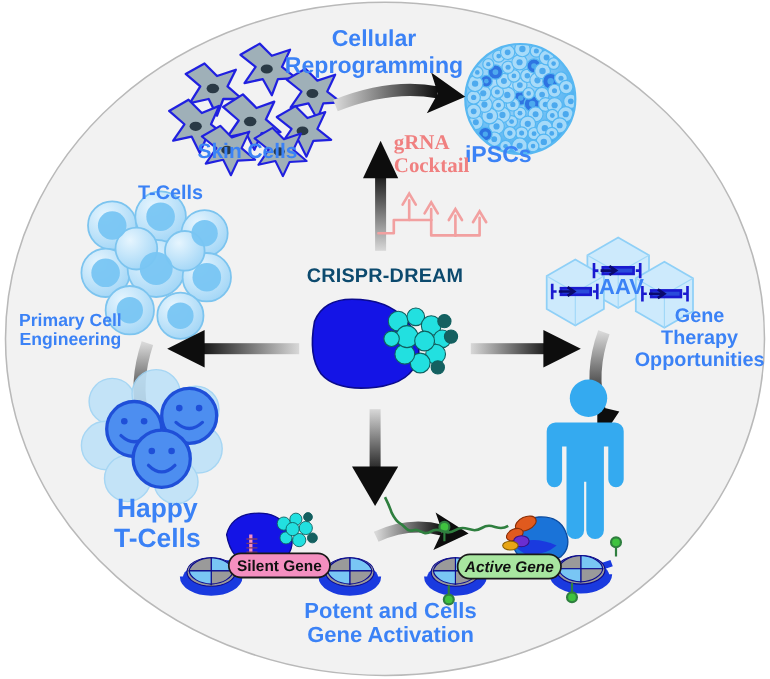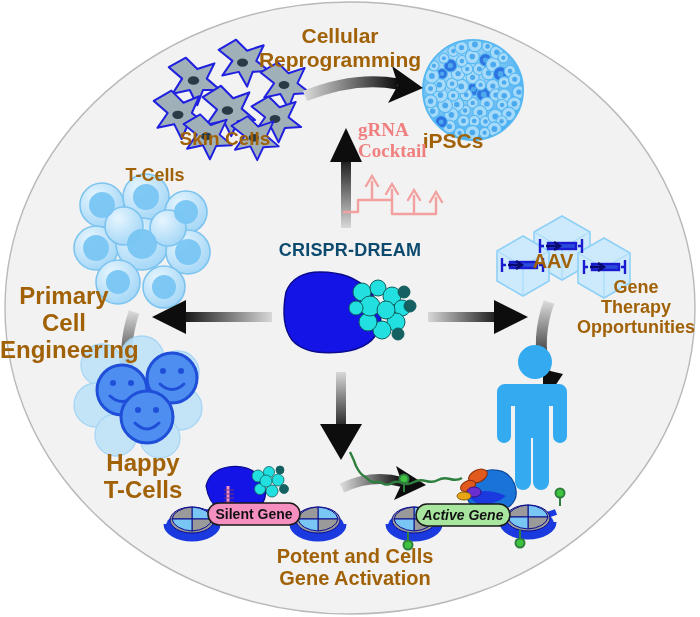--- a/index.html
+++ b/index.html
@@ -1,21 +1,21 @@
 <!DOCTYPE html>
 <html><head>
 <meta charset="utf-8">
 <title>CRISPR-DREAM Graphical Abstract</title>
 <style>
   html,body{margin:0;padding:0;background:#ffffff;}
   body{width:700px;height:617px;overflow:hidden;
        font-family:"Liberation Sans", sans-serif;position:relative;}
   #fig{position:absolute;left:0;top:0;width:700px;height:617px;}
   .lbl{position:absolute;font-family:"Liberation Sans", sans-serif;
-       font-weight:bold;color:#a16207;text-align:center;line-height:1.12;
+       font-weight:bold;color:#3b82f6;text-align:center;line-height:1.12;
        white-space:pre-line;}
 </style>
 </head>
 <body>
 
 <svg id="fig" viewBox="0 0 700 617">
   <defs>
     <linearGradient id="gArrowR" x1="0" y1="0" x2="1" y2="0">
       <stop offset="0" stop-color="#d8d8d8"></stop>
         <stop offset="1" stop-color="#0d0d0d"></stop>
@@ -481,28 +481,28 @@
 
 <div class="lbl" style="left:150px;top:128px;width:150px;font-size:19px;">Skin Cells</div>
 
 <div class="lbl" style="left:403px;top:129px;width:100px;font-size:21px;">iPSCs</div>
 
 <div class="lbl" style="left:358px;top:119px;width:110px;font-size:19px;color:#f08080;text-align:left;font-family:Liberation Serif, serif;">gRNA
 Cocktail</div>
 
 <div class="lbl" style="left:100px;top:165px;width:110px;font-size:18px;">T-Cells</div>
 
-<div class="lbl" style="left:0px;top:283px;width:128px;font-size:24px;">Primary Cell
+<div class="lbl" style="left:0px;top:283px;width:128px;font-size:16px;">Primary Cell
 Engineering</div>
 
 <div class="lbl" style="left:78px;top:450px;width:130px;font-size:24px;">Happy
 T-Cells</div>
 
 <div class="lbl" style="left:240px;top:240px;width:220px;font-size:18px;color:#0c4a6e;letter-spacing:0.2px;">CRISPR-DREAM</div>
 
-<div class="lbl" style="left:518px;top:250px;width:70px;font-size:20px;">AAV</div>
+<div class="lbl" style="left:530px;top:250px;width:70px;font-size:20px;">AAV</div>
 
 <div class="lbl" style="left:572px;top:277px;width:128px;font-size:18px;text-align:center;">Gene
 Therapy
 Opportunities</div>
 
 <div class="lbl" style="left:245px;top:545px;width:220px;font-size:20px;">Potent and Cells
 Gene Activation</div>
 
 </body></html>

